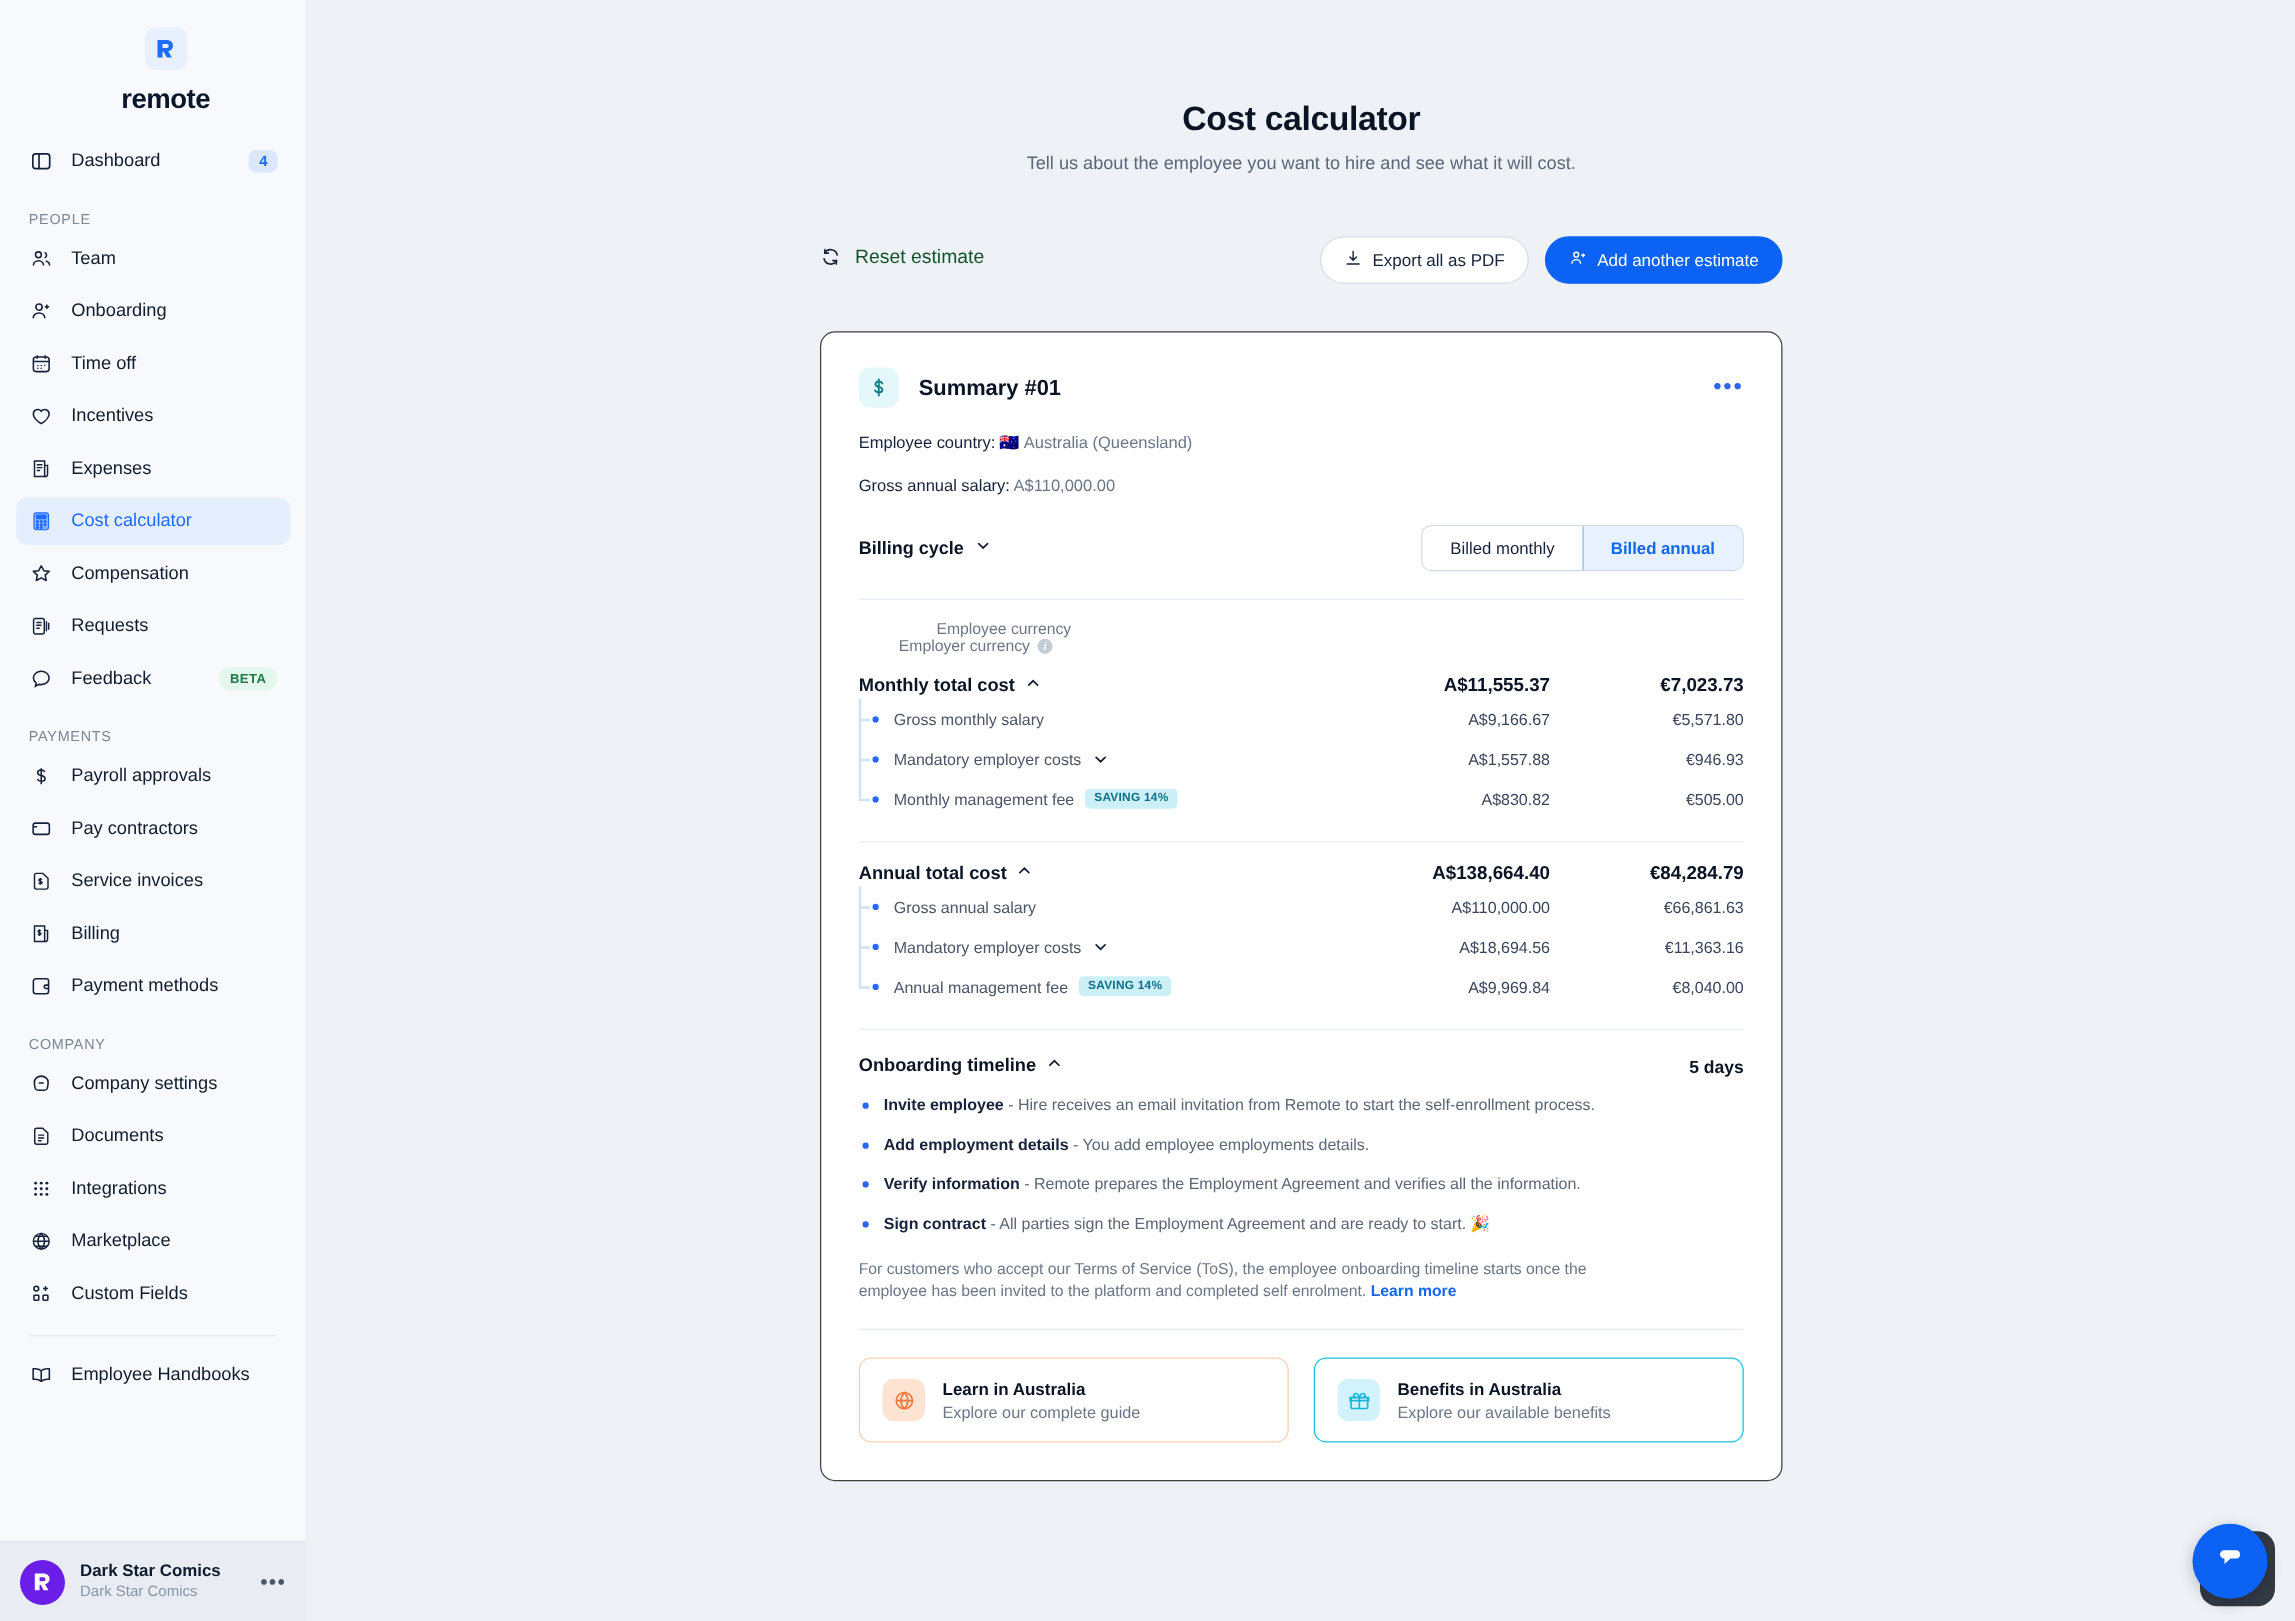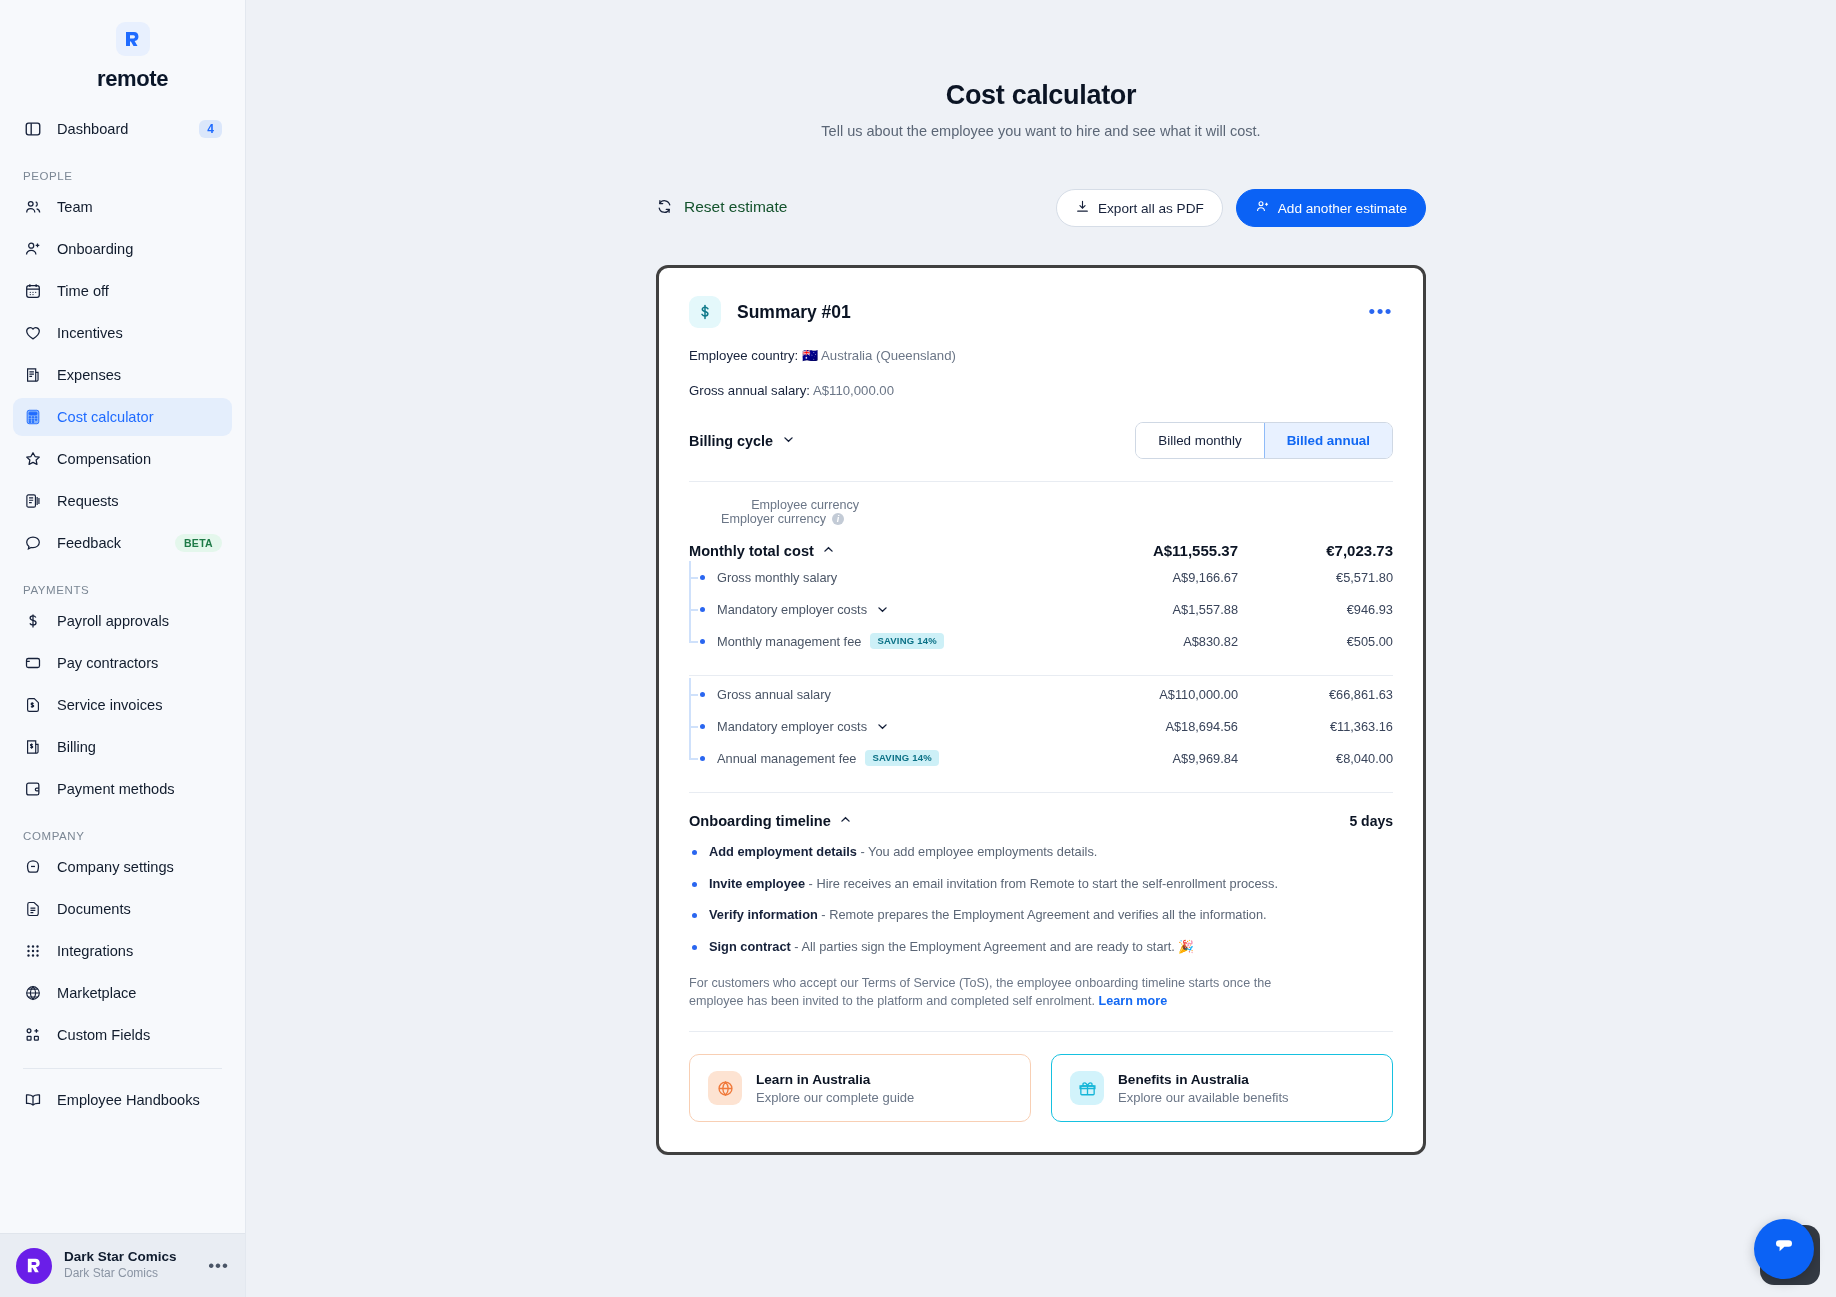--- a/index.html
+++ b/index.html
@@ -90,21 +90,21 @@
   .btn-primary {
     display: flex; align-items: center; gap: 8px;
     background: #0b62f5; border: 1px solid #0b62f5; border-radius: 20px;
     padding: 9px 18px; font-size: 13.6px; color: #fff; cursor: pointer;
     font-family: inherit;
   }
 
   
   .card {
     width: 770px; margin: 38px auto 0;
-    background: #fff; border: 3px solid #404040; border-radius: 12px;
+    background: #fff; border: 1px solid #404040; border-radius: 12px;
     padding: 28px 30px 30px;
   }
   .card-head { display: flex; align-items: center; }
   .card-icon {
     width: 32px; height: 32px; border-radius: 9px; background: #e4f8fb;
     display: flex; align-items: center; justify-content: center; margin-right: 16px;
   }
   .card-title { font-size: 17.5px; font-weight: 700; color: #0b1424; }
   .card-dots { margin-left: auto; color: #2a66f0; font-size: 19px; letter-spacing: 1.5px; cursor: pointer; line-height: .6; }
 
@@ -601,20 +601,34 @@
           </span>
           <div class="sub-vals">
             <div class="col-a">A$830.82</div>
             <div class="col-b">€505.00</div>
           </div>
         </div>
       </div>
 
       <div class="section-rule"></div>
 
+      <div class="tot-row">
+        <div class="tot-label">
+          <span>Annual total cost</span>
+          <span>
+            <svg width="13" height="13" viewBox="0 0 16 16" fill="none" stroke="#16213a" stroke-width="1.7" stroke-linecap="round">
+                <path d="M3.6 10 8 5.7 12.4 10"></path>
+              </svg>
+          </span>
+        </div>
+        <div class="tot-vals">
+          <div class="col-a">A$138,664.40</div>
+          <div class="col-b">€84,284.79</div>
+        </div>
+      </div>
 
       <div class="sub-list">
         <div class="sub-row">
           <span class="dot"></span>
           <span class="sub-label">
             <span>Gross annual salary</span>
           </span>
           <div class="sub-vals">
             <div class="col-a">A$110,000.00</div>
             <div class="col-b">€66,861.63</div>
@@ -657,25 +671,25 @@
             <svg width="13" height="13" viewBox="0 0 16 16" fill="none" stroke="#16213a" stroke-width="1.7" stroke-linecap="round">
                 <path d="M3.6 10 8 5.7 12.4 10"></path>
               </svg>
           </span>
         </div>
         <div class="tl-days">5 days</div>
       </div>
 
       <div class="tl-item">
         <span class="tl-dot"></span>
-        <span><span class="tl-bold">Add employment details</span><span class="tl-desc"> - You add employee employments details.</span></span>
+        <span><span class="tl-bold">Invite employee</span><span class="tl-desc"> - Hire receives an email invitation from Remote to start the self-enrollment process.</span></span>
       </div>
       <div class="tl-item">
         <span class="tl-dot"></span>
-        <span><span class="tl-bold">Invite employee</span><span class="tl-desc"> - Hire receives an email invitation from Remote to start the self-enrollment process.</span></span>
+        <span><span class="tl-bold">Add employment details</span><span class="tl-desc"> - You add employee employments details.</span></span>
       </div>
       <div class="tl-item">
         <span class="tl-dot"></span>
         <span><span class="tl-bold">Verify information</span><span class="tl-desc"> - Remote prepares the Employment Agreement and verifies all the information.</span></span>
       </div>
       <div class="tl-item">
         <span class="tl-dot"></span>
         <span><span class="tl-bold">Sign contract</span><span class="tl-desc"> - All parties sign the Employment Agreement and are ready to start. 🎉</span></span>
       </div>
 

